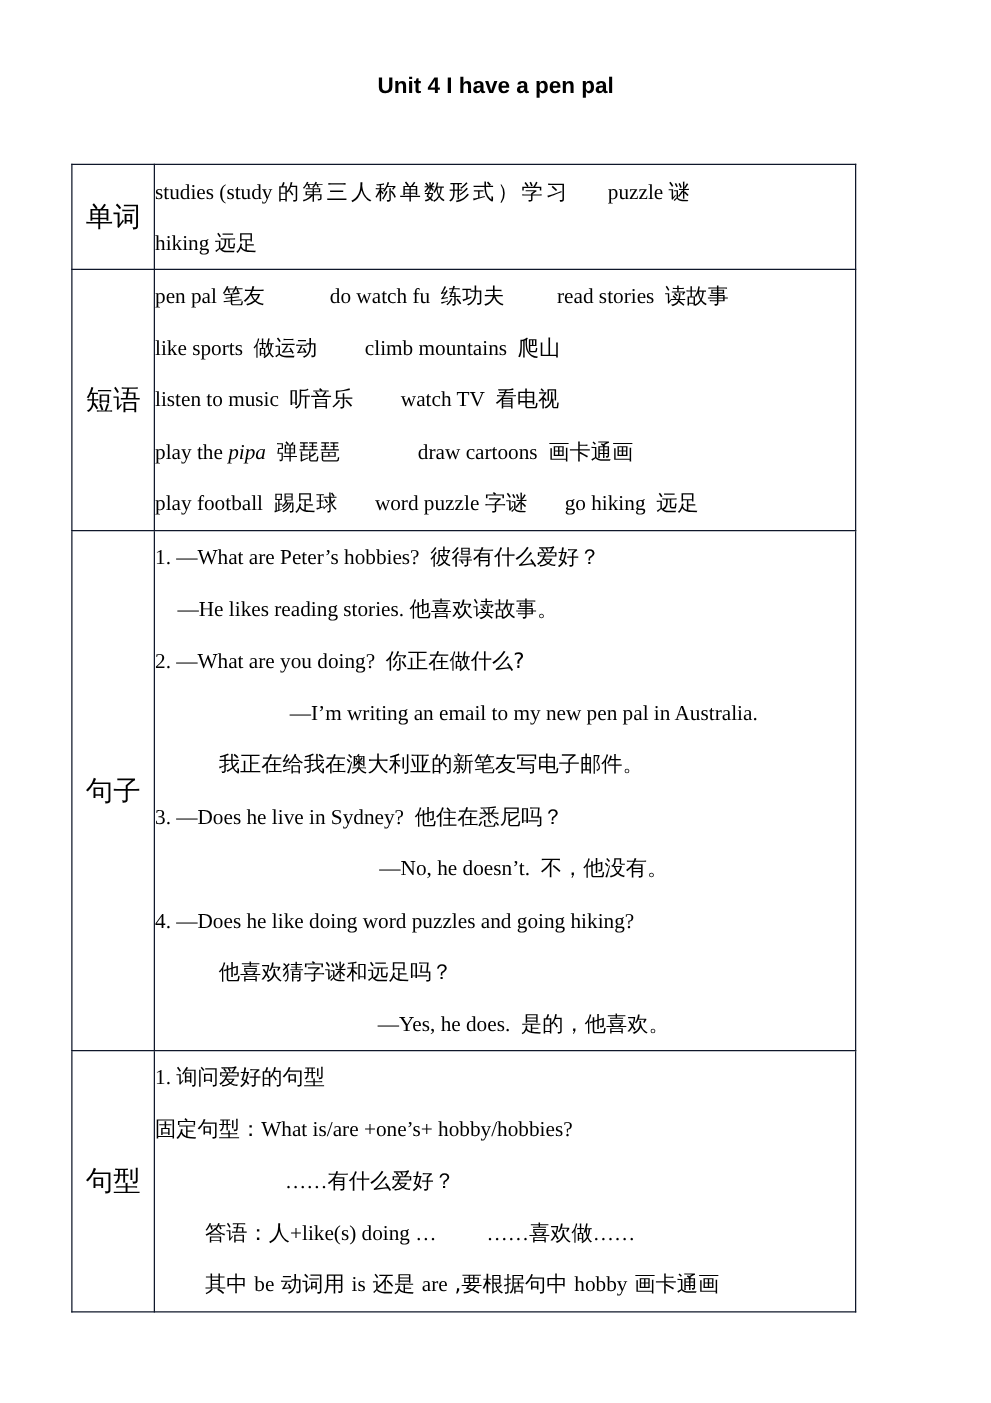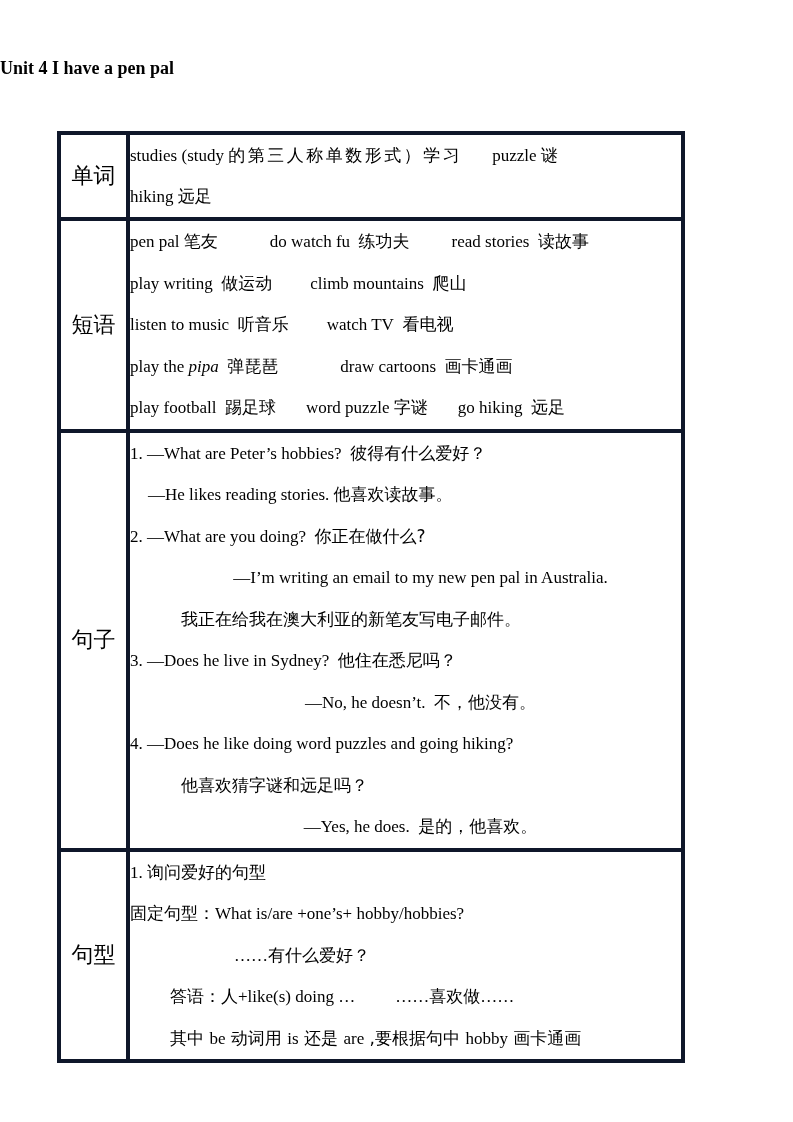--- a/index.html
+++ b/index.html
@@ -3,29 +3,29 @@
 <meta charset="utf-8">
 <style>
   html, body { margin: 0; padding: 0; background: #ffffff; }
   body {
     width: 793px; height: 1122px; position: relative; overflow: hidden;
     font-family: "Liberation Serif", "DejaVu Serif", serif;
     color: #000;
   }
   .title {
     position: absolute; top: 58px; left: 0; width: 793px;
-    font-weight: bold; font-size: 18px;
-    font-family: Liberation Serif, serif;
+    text-align: center; font-weight: bold; font-size: 18px;
+    font-family: Liberation Sans, sans-serif;
   }
   table.vocab {
     position: absolute; left: 57px; top: 131px;
     width: 628px; border-collapse: collapse;
   }
   table.vocab td {
-    border: 4px solid #0f172a; vertical-align: middle; padding: 0;
+    border: 1px solid #0f172a; vertical-align: middle; padding: 0;
   }
   td.label {
     width: 65px; text-align: center;
     font-family: Liberation Sans, sans-serif; font-size: 22px;
   }
   td.content { padding: 0 6px 0 8px; }
   .line {
     height: 41.5px; line-height: 41.5px; font-size: 17px; white-space: nowrap;
   }
   .zh { font-family: "DejaVu Sans", sans-serif; font-size: 17px; }
@@ -58,21 +58,21 @@
     </td>
   </tr>
 
   <tr style="height:209px;">
     <td class="label">短语</td>
     <td class="content">
       <div class="line">
         <span>pen pal</span> <span class="zh">笔友</span><span class="gap" style="width:52px"></span><span>do watch fu</span>&nbsp; <span class="zh">练功夫</span><span class="gap" style="width:42px"></span><span>read stories</span>&nbsp; <span class="zh">读故事</span>
       </div>
       <div class="line">
-        <span>play writing</span>&nbsp; <span class="zh">做运动</span><span class="gap" style="width:38px"></span><span>climb mountains</span>&nbsp; <span class="zh">爬山</span>
+        <span>like sports</span>&nbsp; <span class="zh">做运动</span><span class="gap" style="width:38px"></span><span>climb mountains</span>&nbsp; <span class="zh">爬山</span>
       </div>
       <div class="line">
         <span>listen to music</span>&nbsp; <span class="zh">听音乐</span><span class="gap" style="width:38px"></span><span>watch TV</span>&nbsp; <span class="zh">看电视</span>
       </div>
       <div class="line">
         <span>play the</span> <em>pipa</em>&nbsp; <span class="zh">弹琵琶</span><span class="gap" style="width:62px"></span><span>draw cartoons</span>&nbsp; <span class="zh">画卡通画</span>
       </div>
       <div class="line">
         <span>play football</span>&nbsp; <span class="zh">踢足球</span><span class="gap" style="width:30px"></span><span>word puzzle</span> <span class="zh">字谜</span><span class="gap" style="width:30px"></span><span>go hiking</span>&nbsp; <span class="zh">远足</span>
       </div>

